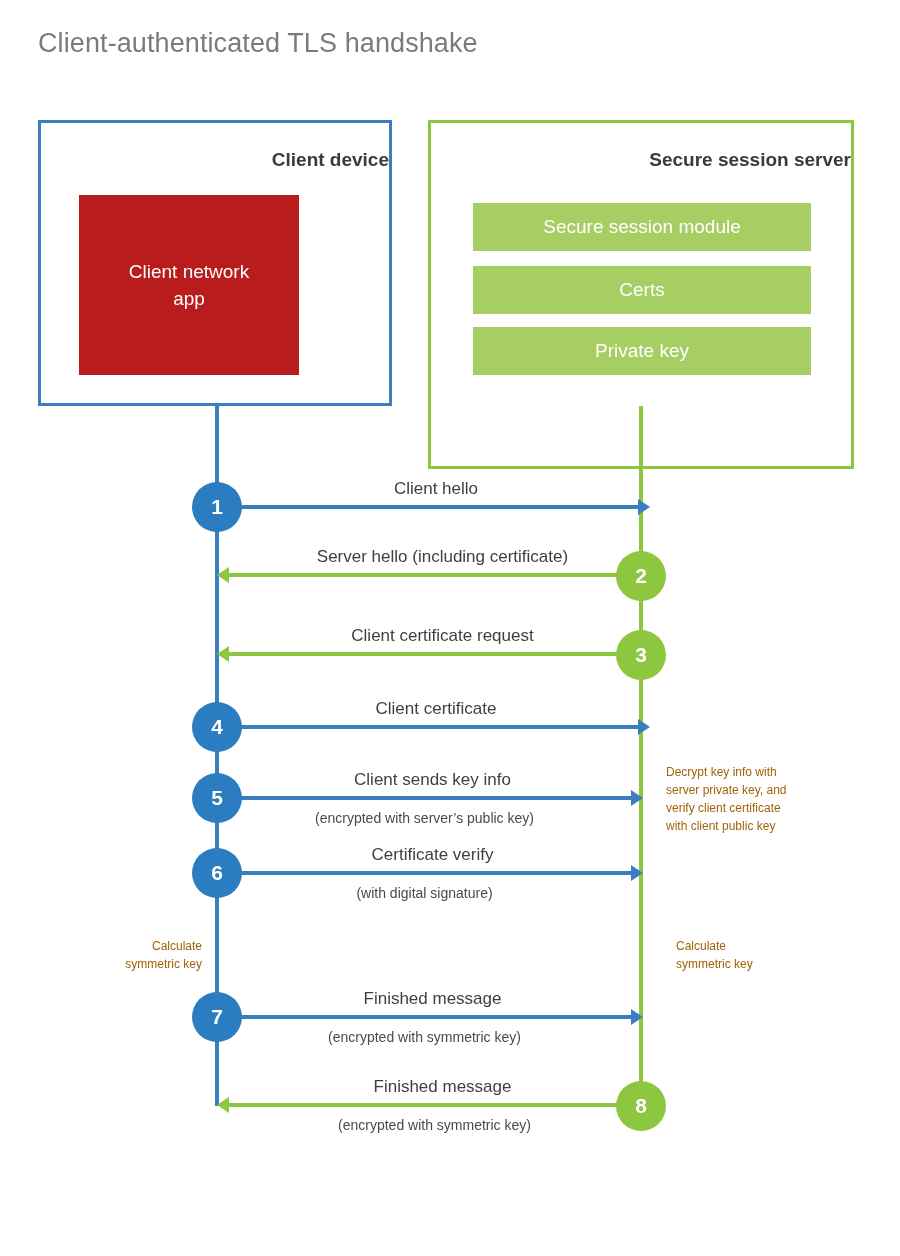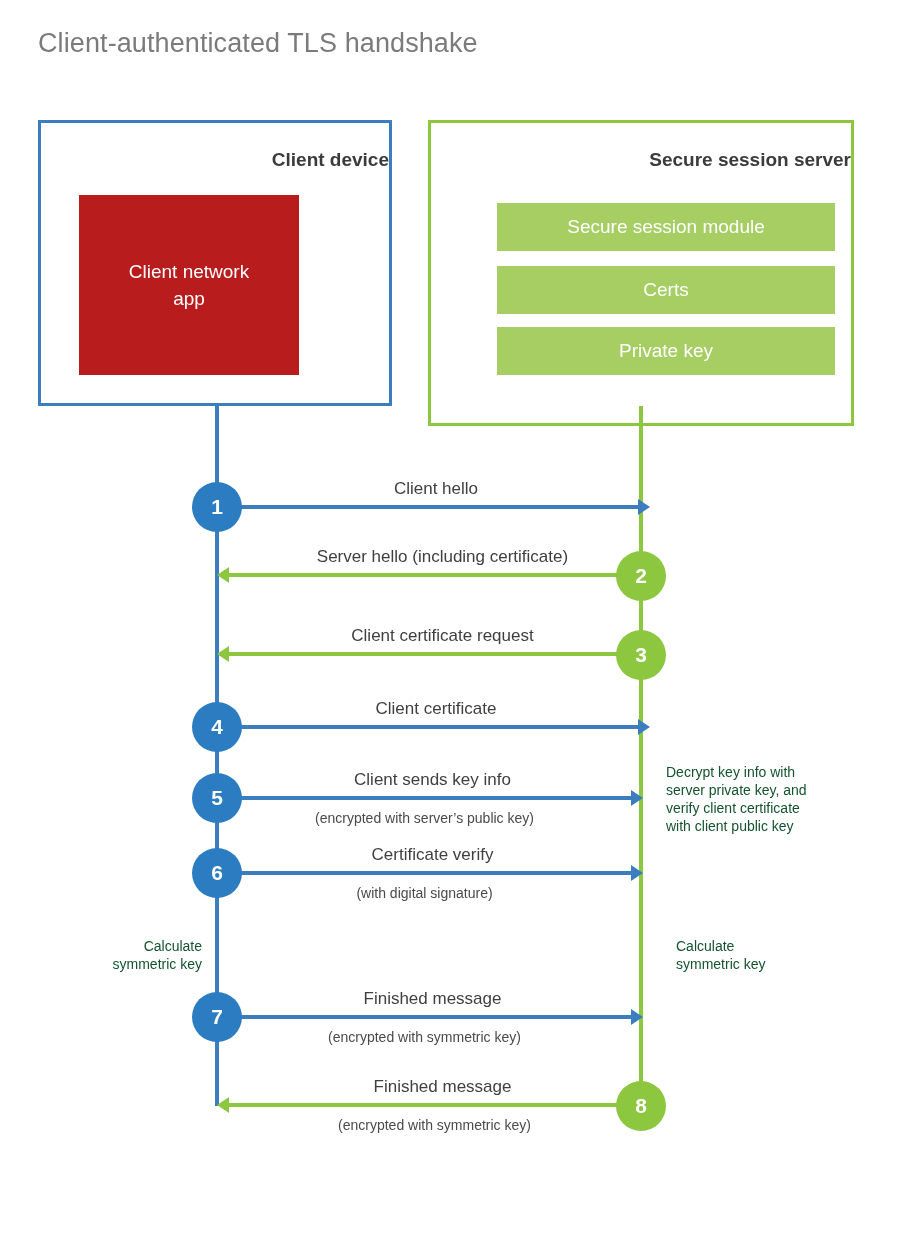--- a/index.html
+++ b/index.html
@@ -41,21 +41,21 @@
     left: 38px;
     top: 120px;
     width: 354px;
     height: 286px;
     border: 3px solid #3b7dbd;
   }
   #server-box {
     left: 428px;
     top: 120px;
     width: 426px;
-    height: 306px;
+    height: 349px;
     border: 3px solid #8dc63f;
   }
   .party-title {
     position: absolute;
     left: 0;
     right: 0;
     top: 26px;
     text-align: right;
     font-size: 19px;
     font-weight: bold;
@@ -86,21 +86,20 @@
   
   .server-bar {
     position: absolute;
     left: 42px;
     width: 338px;
     height: 48px;
     background: #a6ce63;
     display: flex;
     align-items: center;
     justify-content: center;
-    margin-left: 24px;
   }
   .server-bar span {
     color: #ffffff;
     font-size: 19px;
     font-weight: 400;
   }
   #server-bar-0 { top: 80px; }
   #server-bar-1 { top: 143px; }
   #server-bar-2 { top: 204px; }
 
@@ -187,23 +186,23 @@
     color: #ffffff;
     font-size: 21px;
     font-weight: bold;
   }
   .step-circle.blue { background: #2b7cc0; }
   .step-circle.green { background: #8dc63f; }
 
   
   .side-note {
     position: absolute;
-    font-size: 14px;
+    font-size: 12px;
     line-height: 18px;
-    color: #14532d;
+    color: #a16207;
   }
   #note-decrypt {
     left: 666px;
     top: 763px;
     width: 200px;
     text-align: left;
   }
   #note-calc-client {
     left: 40px;
     top: 937px;

